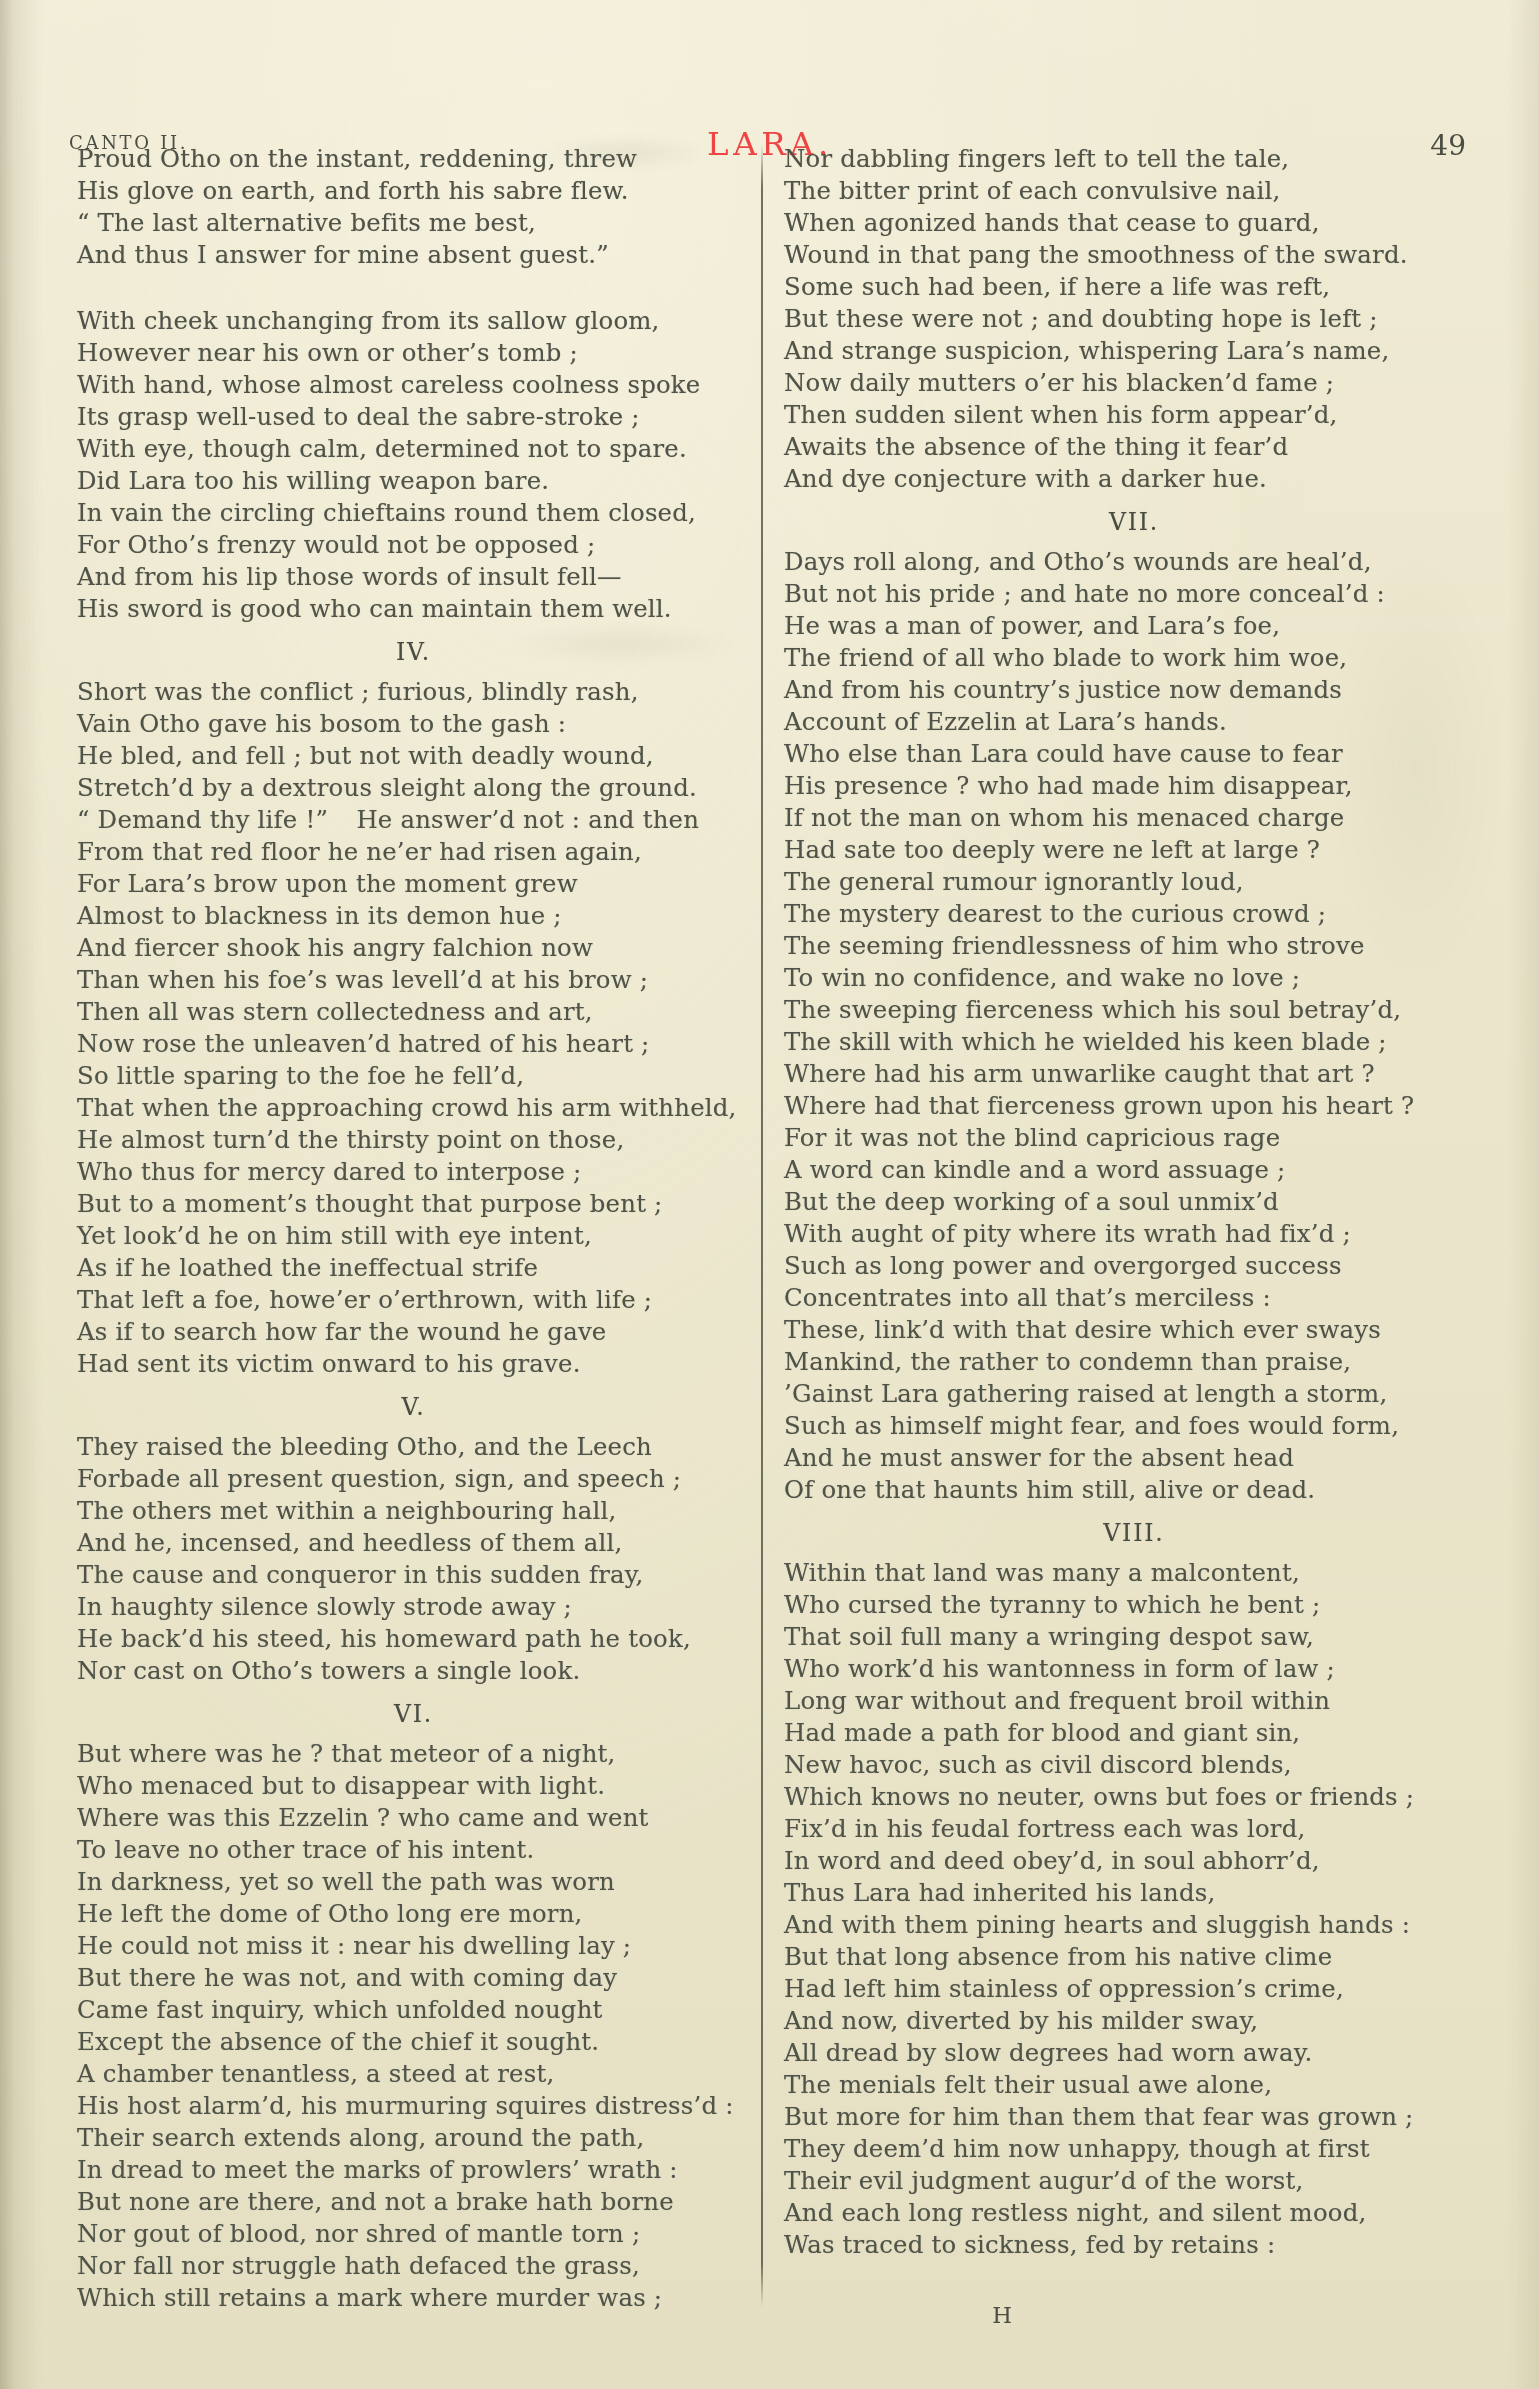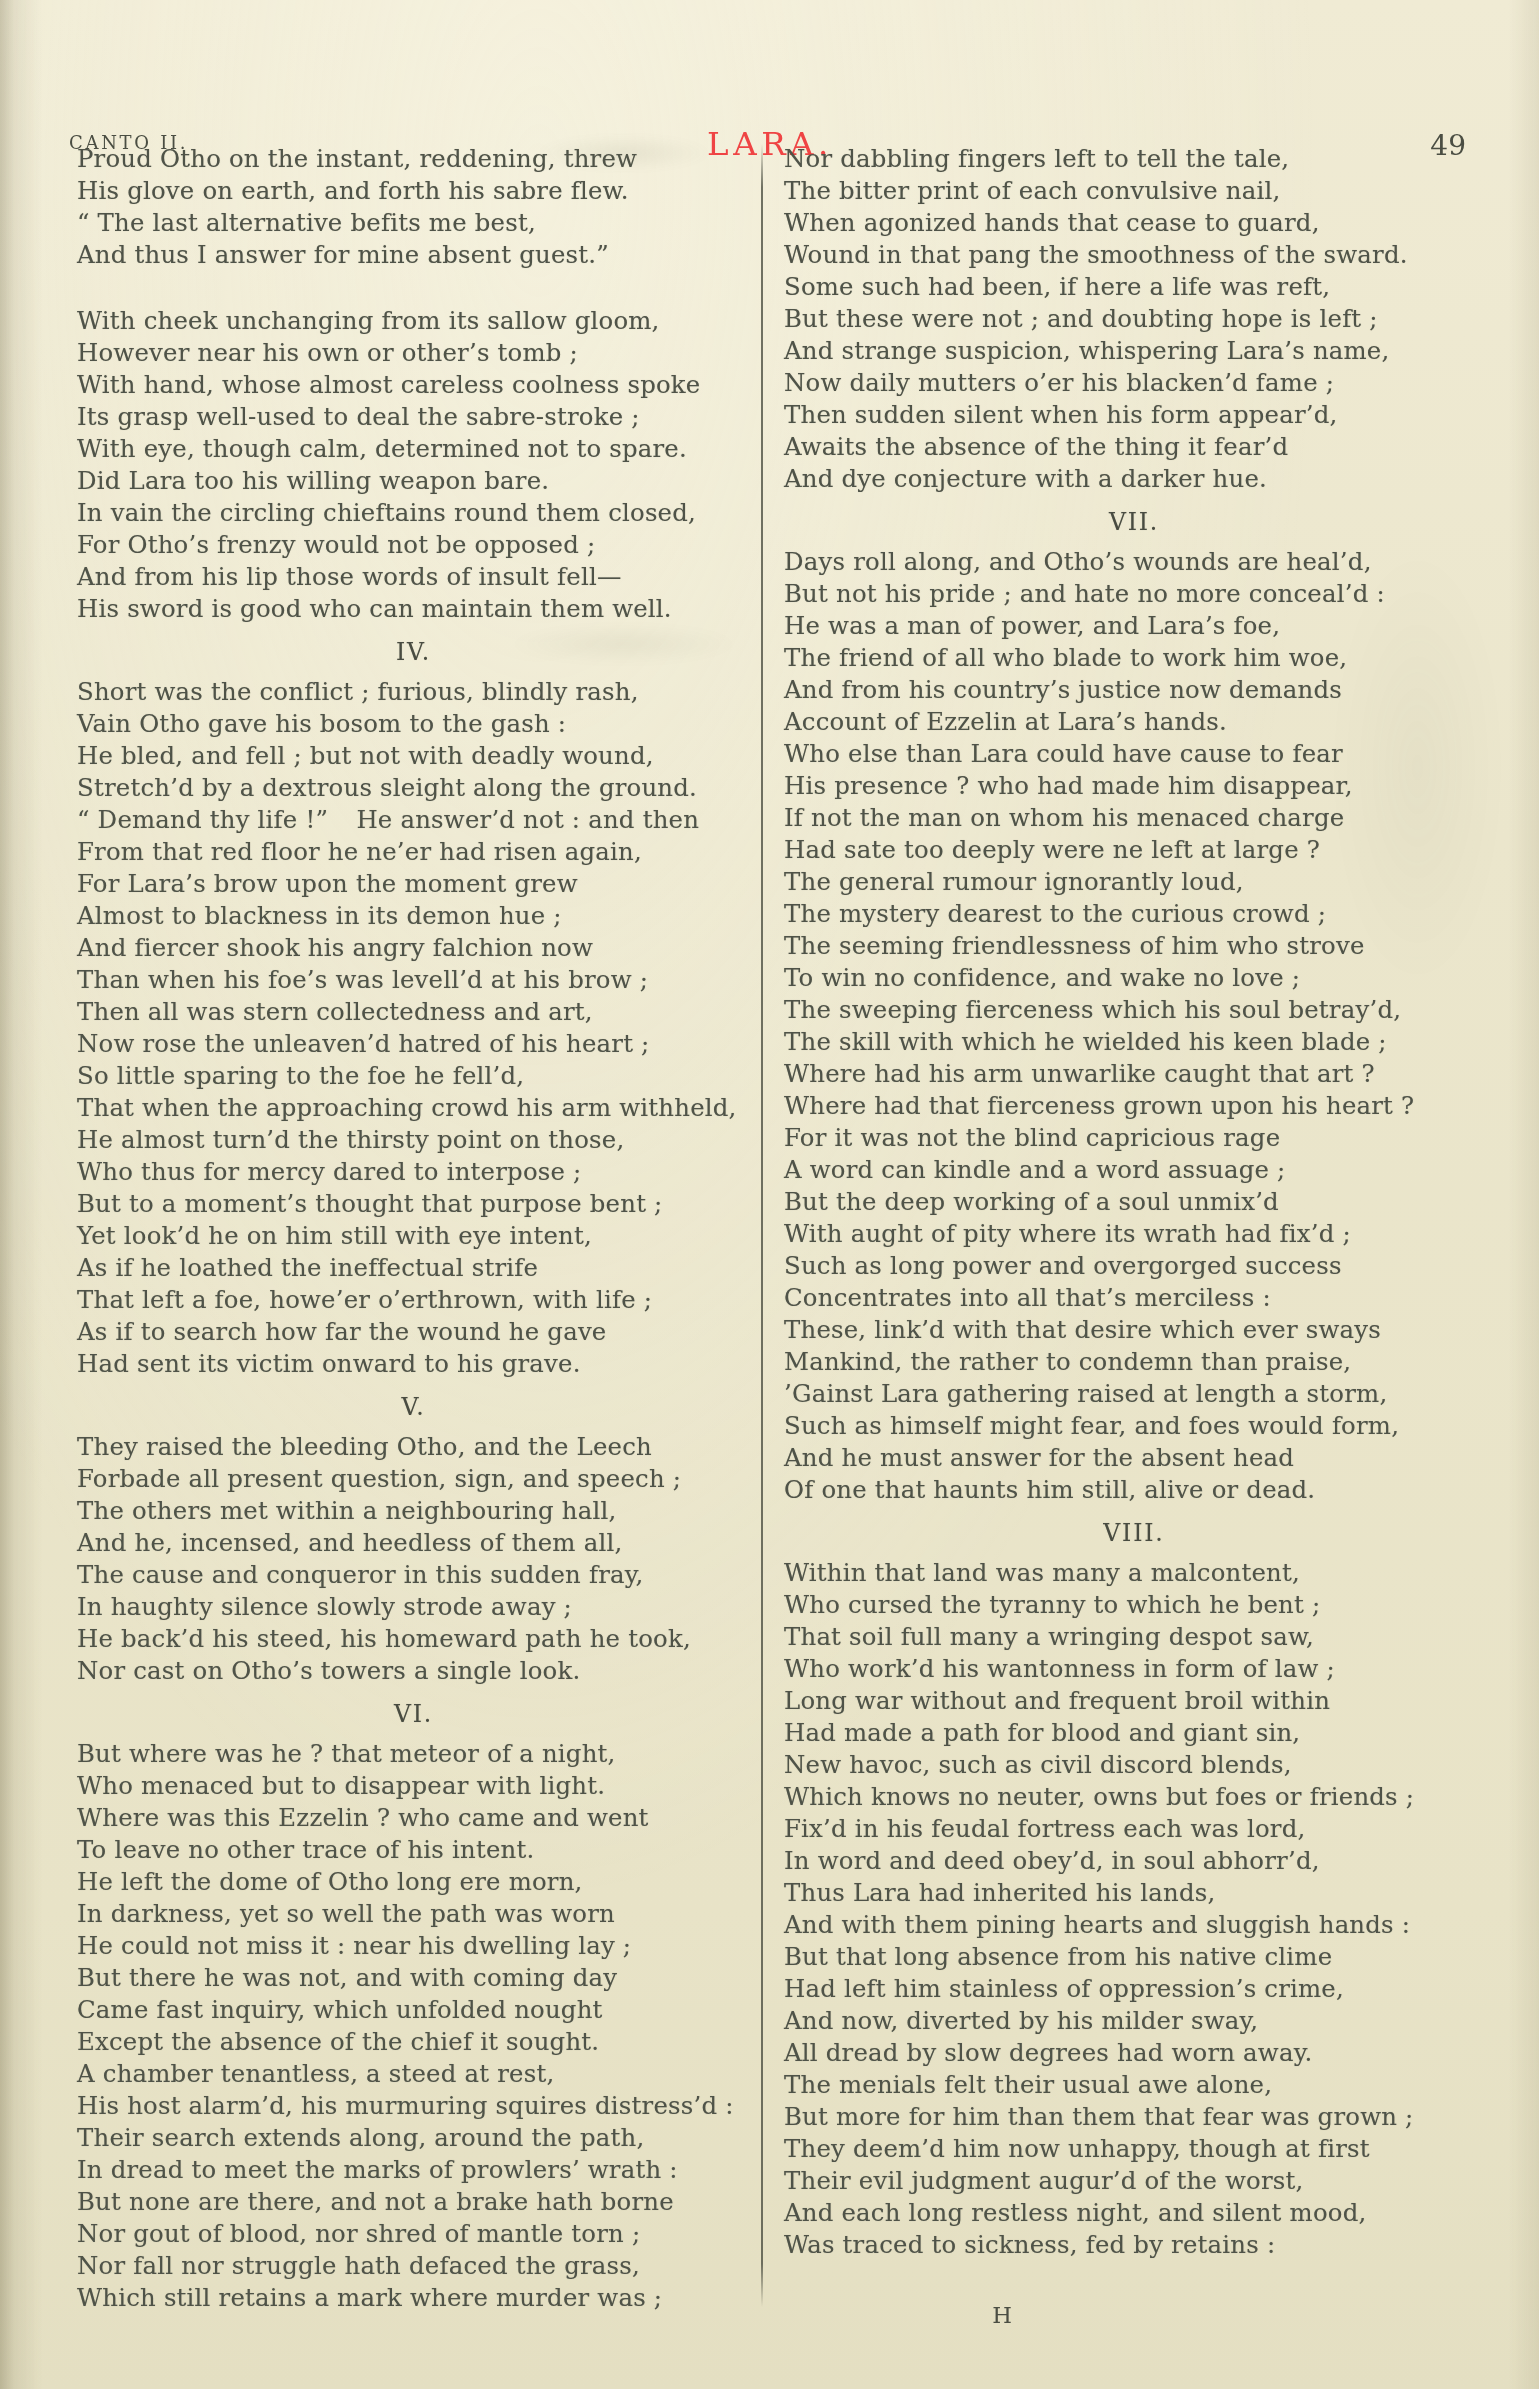--- a/index.html
+++ b/index.html
@@ -114,22 +114,22 @@
           <div class="poem-line">In haughty silence slowly strode away ;</div>
           <div class="poem-line">He back’d his steed, his homeward path he took,</div>
           <div class="poem-line">Nor cast on Otho’s towers a single look.</div>
         </div>
         <div class="section-heading">VI.</div>
         <div class="stanza">
           <div class="poem-line">But where was he ? that meteor of a night,</div>
           <div class="poem-line">Who menaced but to disappear with light.</div>
           <div class="poem-line">Where was this Ezzelin ? who came and went</div>
           <div class="poem-line">To leave no other trace of his intent.</div>
+          <div class="poem-line">In darkness, yet so well the path was worn</div>
           <div class="poem-line">He left the dome of Otho long ere morn,</div>
-          <div class="poem-line">In darkness, yet so well the path was worn</div>
           <div class="poem-line">He could not miss it : near his dwelling lay ;</div>
           <div class="poem-line">But there he was not, and with coming day</div>
           <div class="poem-line">Came fast inquiry, which unfolded nought</div>
           <div class="poem-line">Except the absence of the chief it sought.</div>
           <div class="poem-line">A chamber tenantless, a steed at rest,</div>
           <div class="poem-line">His host alarm’d, his murmuring squires distress’d :</div>
           <div class="poem-line">Their search extends along, around the path,</div>
           <div class="poem-line">In dread to meet the marks of prowlers’ wrath :</div>
           <div class="poem-line">But none are there, and not a brake hath borne</div>
           <div class="poem-line">Nor gout of blood, nor shred of mantle torn ;</div>

